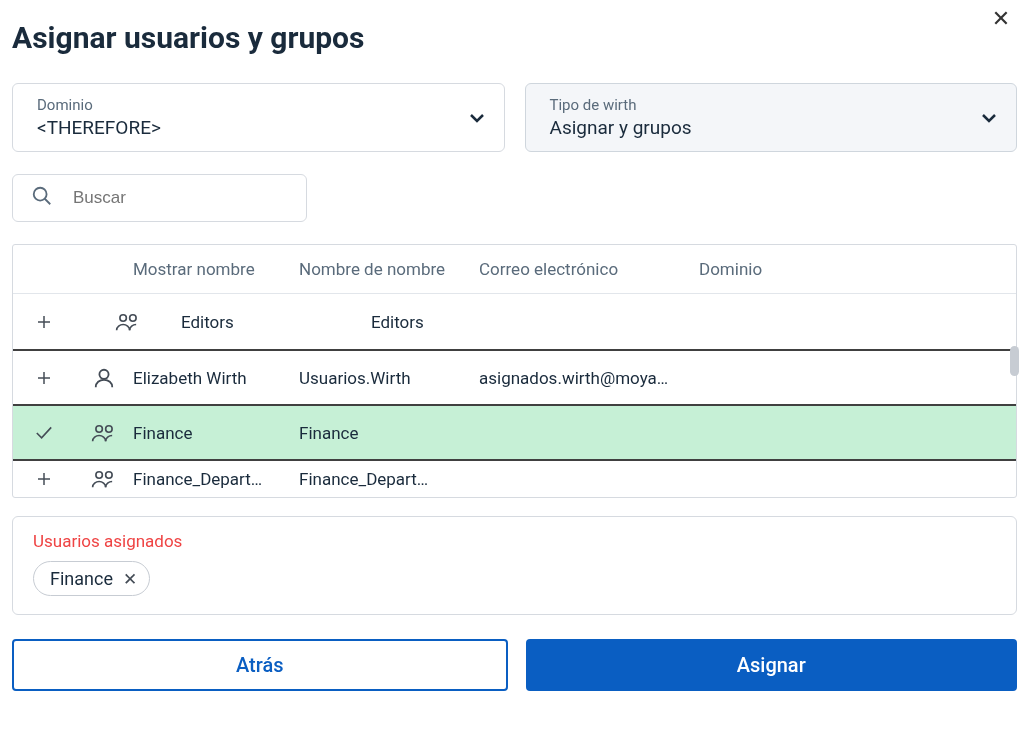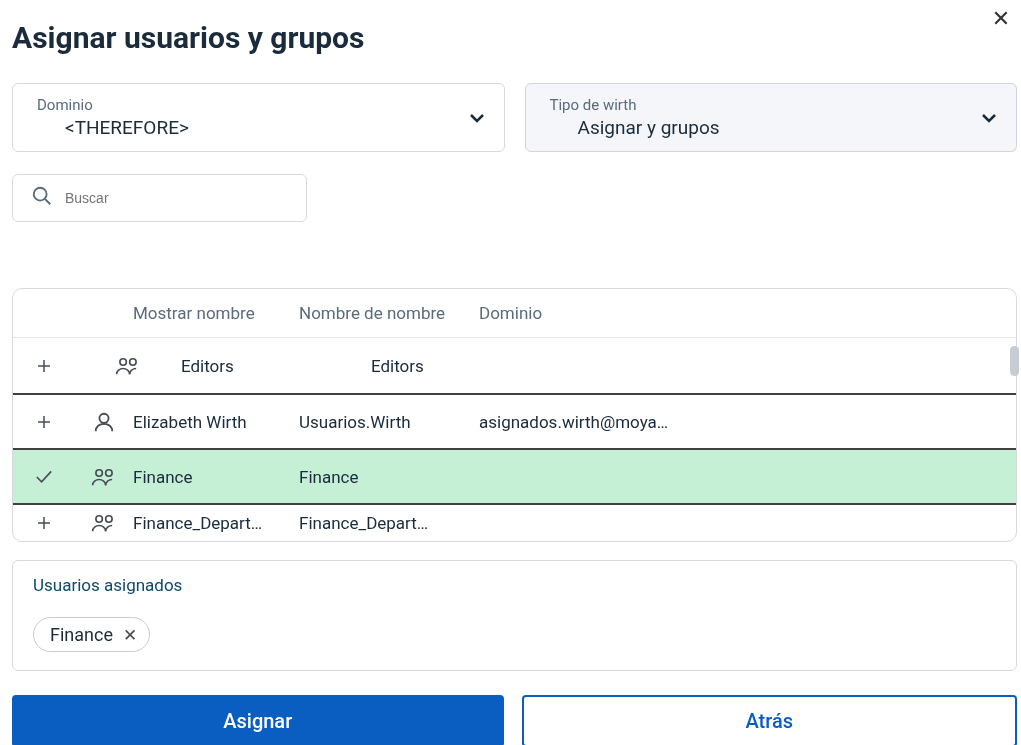--- a/index.html
+++ b/index.html
@@ -54,21 +54,20 @@
     border: 1px solid #cfd6dd;
   }
   .dropdown-label {
     font-size: 15px;
     color: #5a6b7b;
     margin-bottom: 2px;
   }
   .dropdown-value {
     font-size: 19px;
     color: #1a2b3c;
-    margin-left: 28px;
   }
   .chevron {
     width: 18px;
     height: 18px;
     display: flex;
     align-items: center;
     justify-content: center;
   }
   .chevron svg { stroke: #1a2b3c; stroke-width: 2.5; fill: none; }
   .search-box {
@@ -77,32 +76,31 @@
     border: 1px solid #d6dae0;
     border-radius: 6px;
     padding: 10px 18px;
     margin-bottom: 22px;
     width: 295px;
   }
   .search-box svg { stroke: #5a6b7b; fill: none; stroke-width: 2; }
   .search-box input {
     border: none;
     outline: none;
-    font-size: 14px;
+    font-size: 17px;
     color: #737373;
-    margin-left: 12px;
+    margin-left: 20px;
     background: transparent;
     width: 100%;
   }
   .table-wrap {
     border: 1px solid #d6dae0;
-    border-radius: 10px;
+    border-radius: 3px;
     overflow: hidden;
     margin-bottom: 18px;
-    margin-top: 44px;
   }
   .table-header {
     display: flex;
     padding: 14px 0;
     border-bottom: 1px solid #e2e6eb;
     font-size: 17px;
     color: #5a6b7b;
   }
   .col-action { width: 62px; flex-shrink: 0; }
   .col-icon   { width: 58px; flex-shrink: 0; }
@@ -138,22 +136,22 @@
   }
   .trunc { white-space: nowrap; overflow: hidden; text-overflow: ellipsis; }
   .assigned-box {
     border: 1px solid #d6dae0;
     border-radius: 6px;
     padding: 14px 20px 18px 20px;
     margin-bottom: 24px;
   }
   .assigned-label {
     font-size: 17px;
-    color: #0c4a6e;
-    margin-bottom: 22px;
+    color: #ef4444;
+    margin-bottom: 10px;
   }
   .chip {
     display: inline-flex;
     align-items: center;
     border: 1px solid #c7ccd3;
     border-radius: 999px;
     padding: 6px 12px 6px 16px;
     font-size: 18px;
     color: #1a2b3c;
     background: #fff;
@@ -245,20 +243,21 @@
     </span>
     <input type="text" placeholder="Buscar" style="">
   </div>
 
   <div class="table-wrap">
     <div class="table-header">
       <div class="col-action"></div>
       <div class="col-icon"></div>
       <div class="col-name">Mostrar nombre</div>
       <div class="col-user">Nombre de nombre</div>
+      <div class="col-email">Correo electrónico</div>
       <div class="col-domain">Dominio</div>
     </div>
     <div class="table-body">
 
       <div class="row">
         <div class="col-action action-cell">
           <svg width="18" height="18" viewBox="0 0 24 24">
               <line x1="12" y1="4" x2="12" y2="20"></line>
               <line x1="4" y1="12" x2="20" y2="12"></line>
             </svg>
@@ -344,19 +343,19 @@
     <div class="assigned-label">Usuarios asignados</div>
     <div class="chip">
       <span>Finance</span>
       <span class="chip-x">
         <span>✕</span>
       </span>
     </div>
   </div>
 
   <div class="footer-buttons">
+    <div class="btn btn-secondary">Atrás</div>
     <div class="btn btn-primary">Asignar</div>
-    <div class="btn btn-secondary">Atrás</div>
   </div>
 
 </div>
 
 <div class="scroll-hint"></div>
 
 </body></html>

